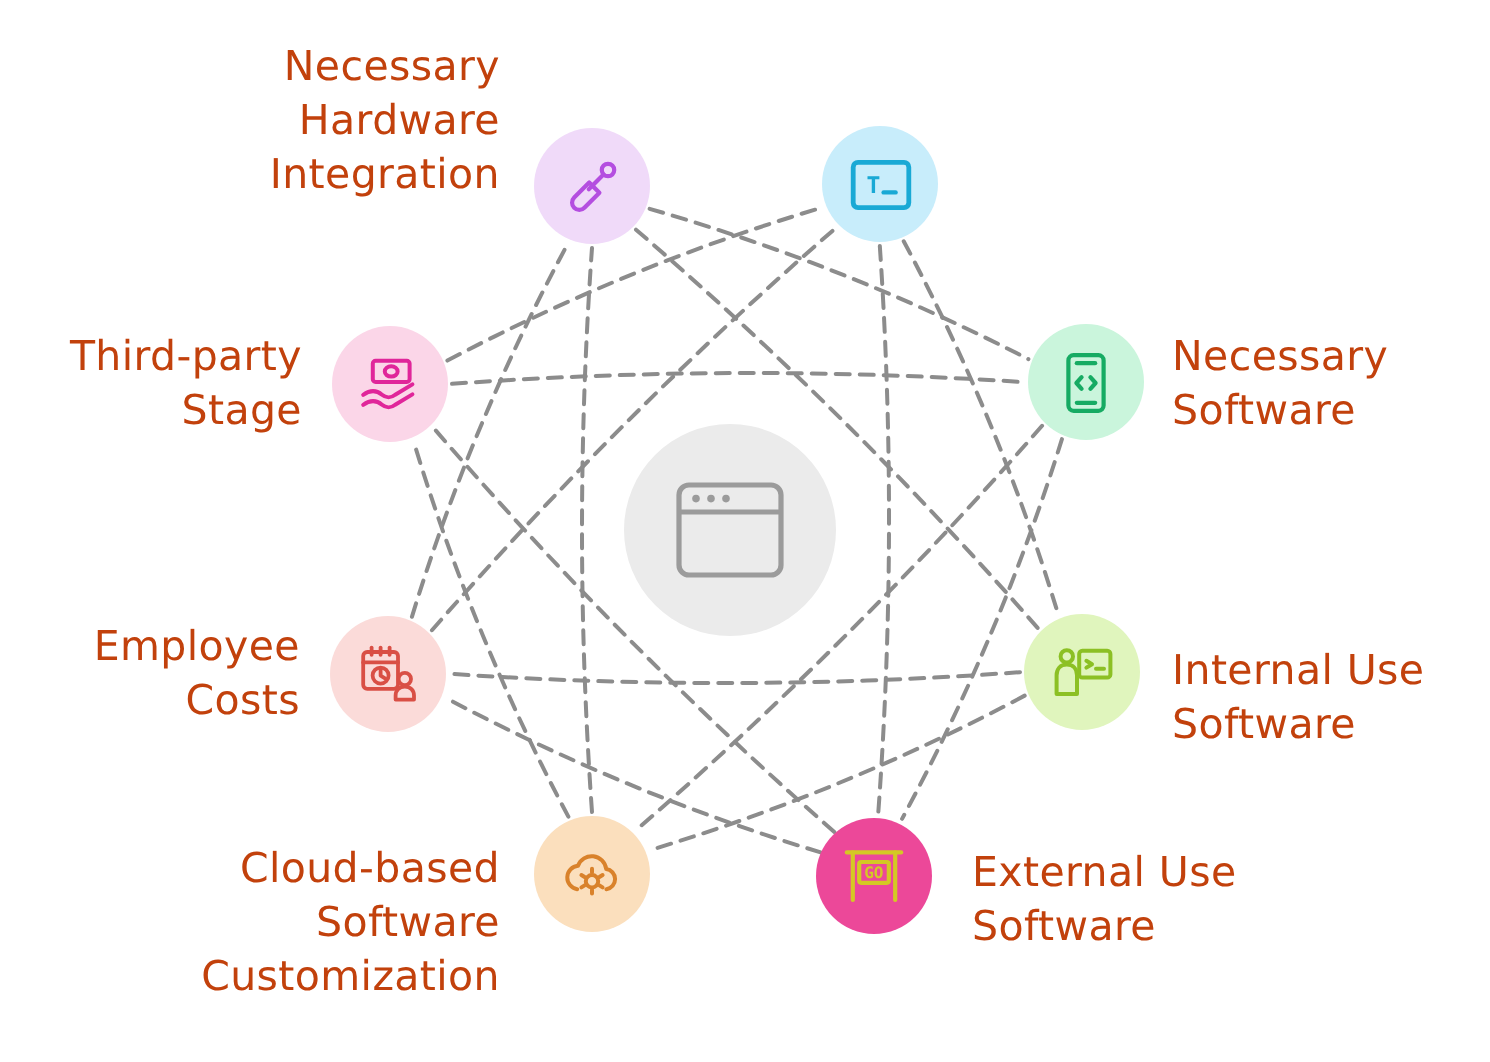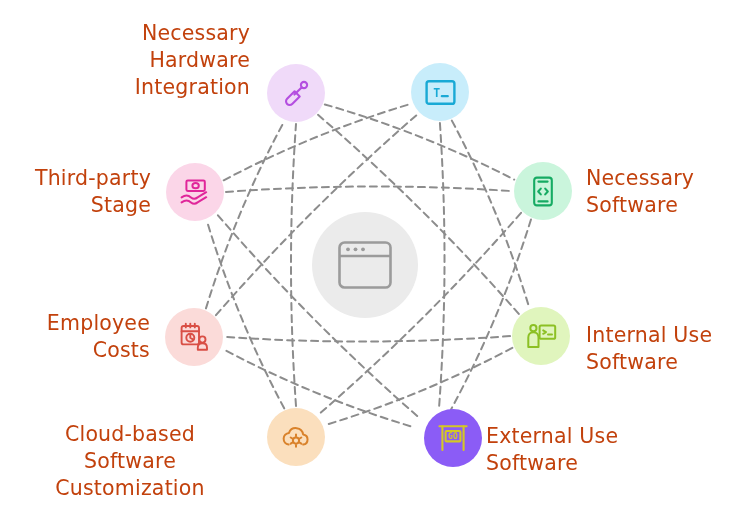--- a/index.html
+++ b/index.html
@@ -132,21 +132,21 @@
         <polyline points="18.2,9.4 21,11.1 18.2,12.8"></polyline>
         <line x1="23" y1="13.4" x2="27" y2="13.4"></line>
         <circle cx="8.4" cy="7.2" r="3.1"></circle>
         <path d="M8.4 11.2c-3.2 0-5.1 2.3-5.1 5.4v9.4h10.2v-9.4c0-3.1-1.9-5.4-5.1-5.4z"></path>
       </svg>
     </span>
   </div>
   <div class="node-label label-right" style="left:586px; top:310px; width:158px;margin-top:12px;">Internal Use
 Software</div>
 
-  <div class="node" style="left:424px; top:409px; width:58px; height:58px; background:#8b5cf6;">
+  <div class="node" style="left:408px; top:409px; width:58px; height:58px; background:#ec4899;">
     <span>
       <svg width="32" height="30" viewBox="0 0 32 30" fill="none" stroke="#d4c824" stroke-width="2.1" stroke-linecap="round" stroke-linejoin="round">
         <line x1="5.4" y1="3.2" x2="5.4" y2="27"></line>
         <line x1="26.6" y1="3.2" x2="26.6" y2="27"></line>
         <rect x="8.6" y="8" width="14.8" height="10.4" rx="1"></rect>
         <text x="11.1" y="16.1" font-family="DejaVu Sans Mono, monospace" font-size="8" font-weight="bold" fill="#d4c824" stroke="none">GO</text>
         <line x1="2.4" y1="3.2" x2="29.6" y2="3.2"></line>
       </svg>
     </span>
   </div>
@@ -155,21 +155,21 @@
 
   <div class="node" style="left:267px; top:408px; width:58px; height:58px; background:#fbdfbd;">
     <span>
       <svg width="32" height="28" viewBox="0 0 32 28" fill="none" stroke="#d9822b" stroke-width="2" stroke-linecap="round" stroke-linejoin="round">
         <path d="M8.6 21.6A5.9 5.9 0 0 1 9 9.9a7.3 7.3 0 0 1 14.1 1.6 5.1 5.1 0 0 1 .1 10.1"></path>
         <circle cx="16" cy="17.6" r="3.1"></circle>
         <path d="M16 11.4v1.9M16 21.9v1.9M10.7 14.5l1.6 1M19.7 19.7l1.6 1M10.7 20.7l1.6-1M19.7 15.5l1.6-1"></path>
       </svg>
     </span>
   </div>
-  <div class="node-label label-left" style="left:10px; top:421px; width:240px;text-align:center;">Cloud-based
+  <div class="node-label label-left" style="left:10px; top:421px; width:240px;">Cloud-based
 Software
 Customization</div>
 
   <div class="node" style="left:165px; top:308px; width:58px; height:58px; background:#fbdbd9;">
     <span>
       <svg width="31" height="30" viewBox="0 0 31 30" fill="none" stroke="#d94f45" stroke-width="1.9" stroke-linecap="round" stroke-linejoin="round">
         <rect x="2.6" y="4" width="17.4" height="18.4" rx="2"></rect>
         <line x1="2.6" y1="9.2" x2="20" y2="9.2"></line>
         <line x1="6.8" y1="1.8" x2="6.8" y2="5.4"></line>
         <line x1="11.3" y1="1.8" x2="11.3" y2="5.4"></line>

